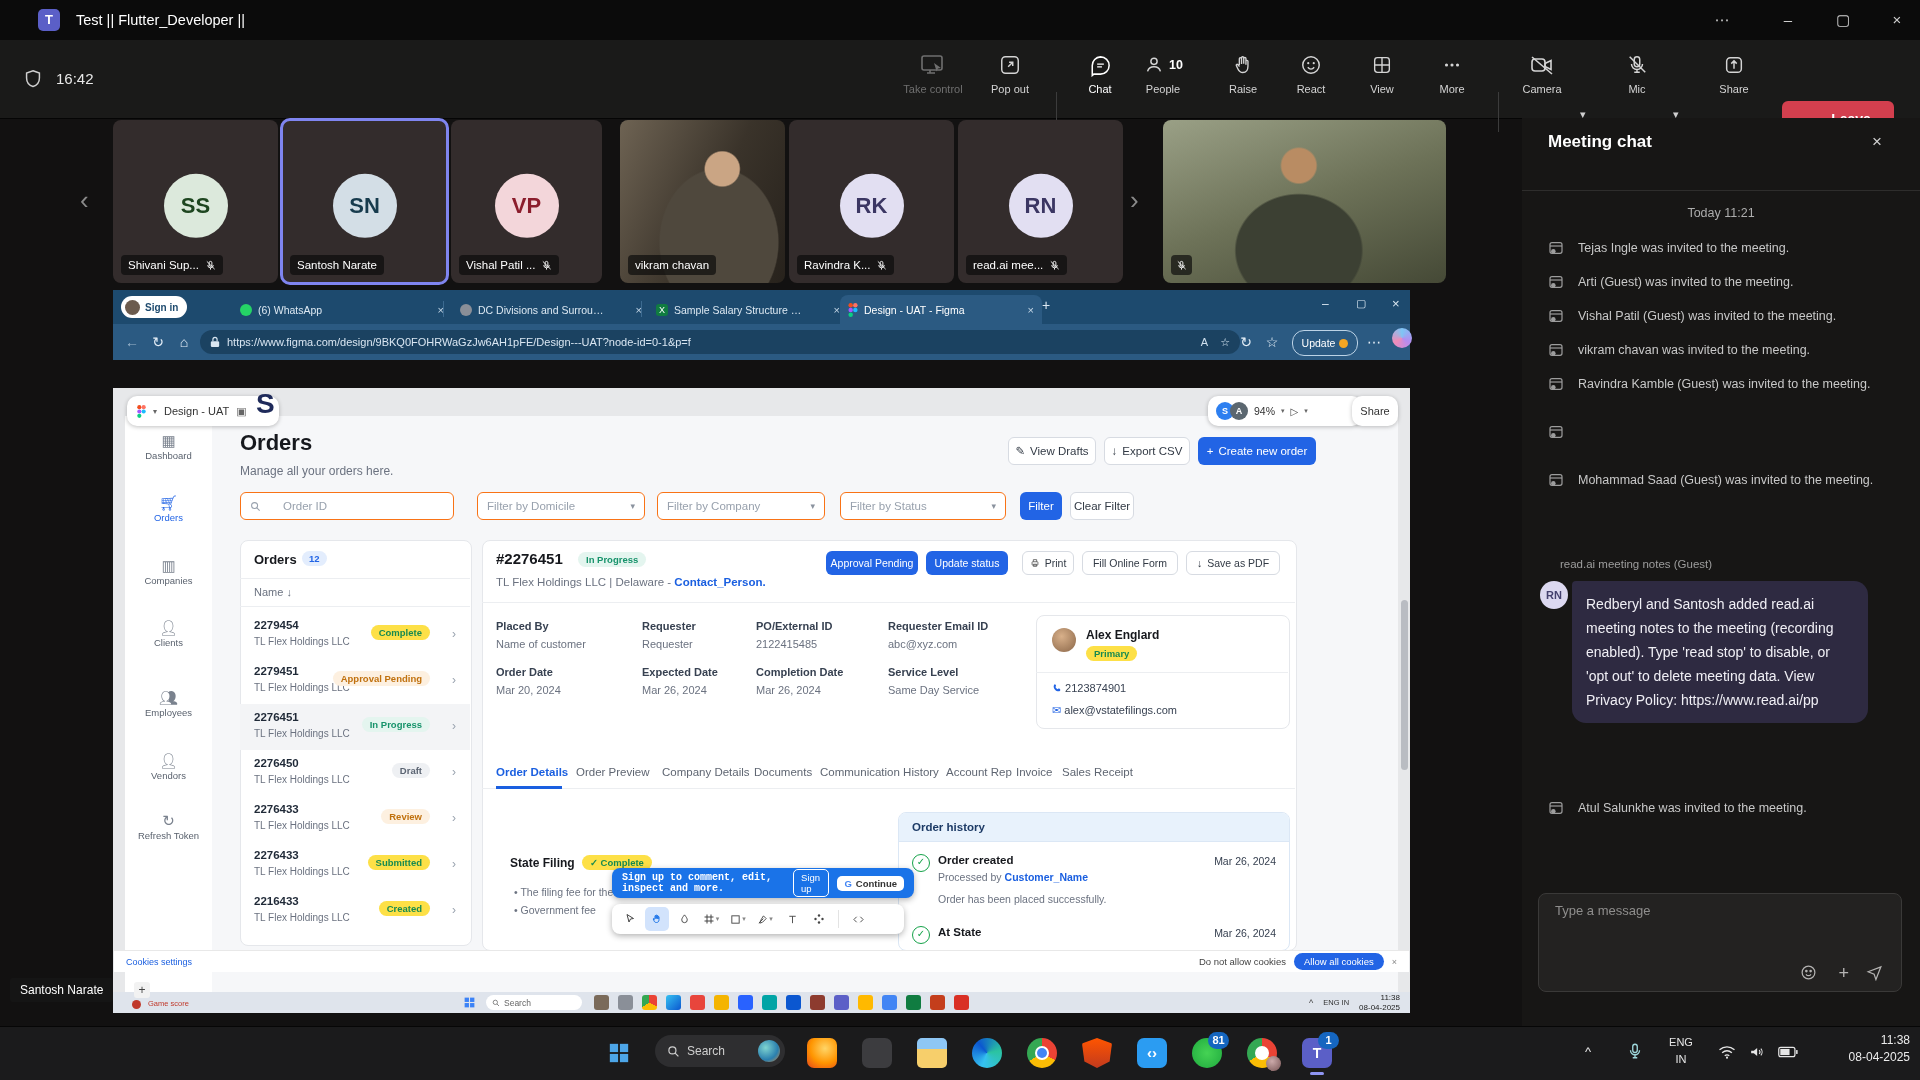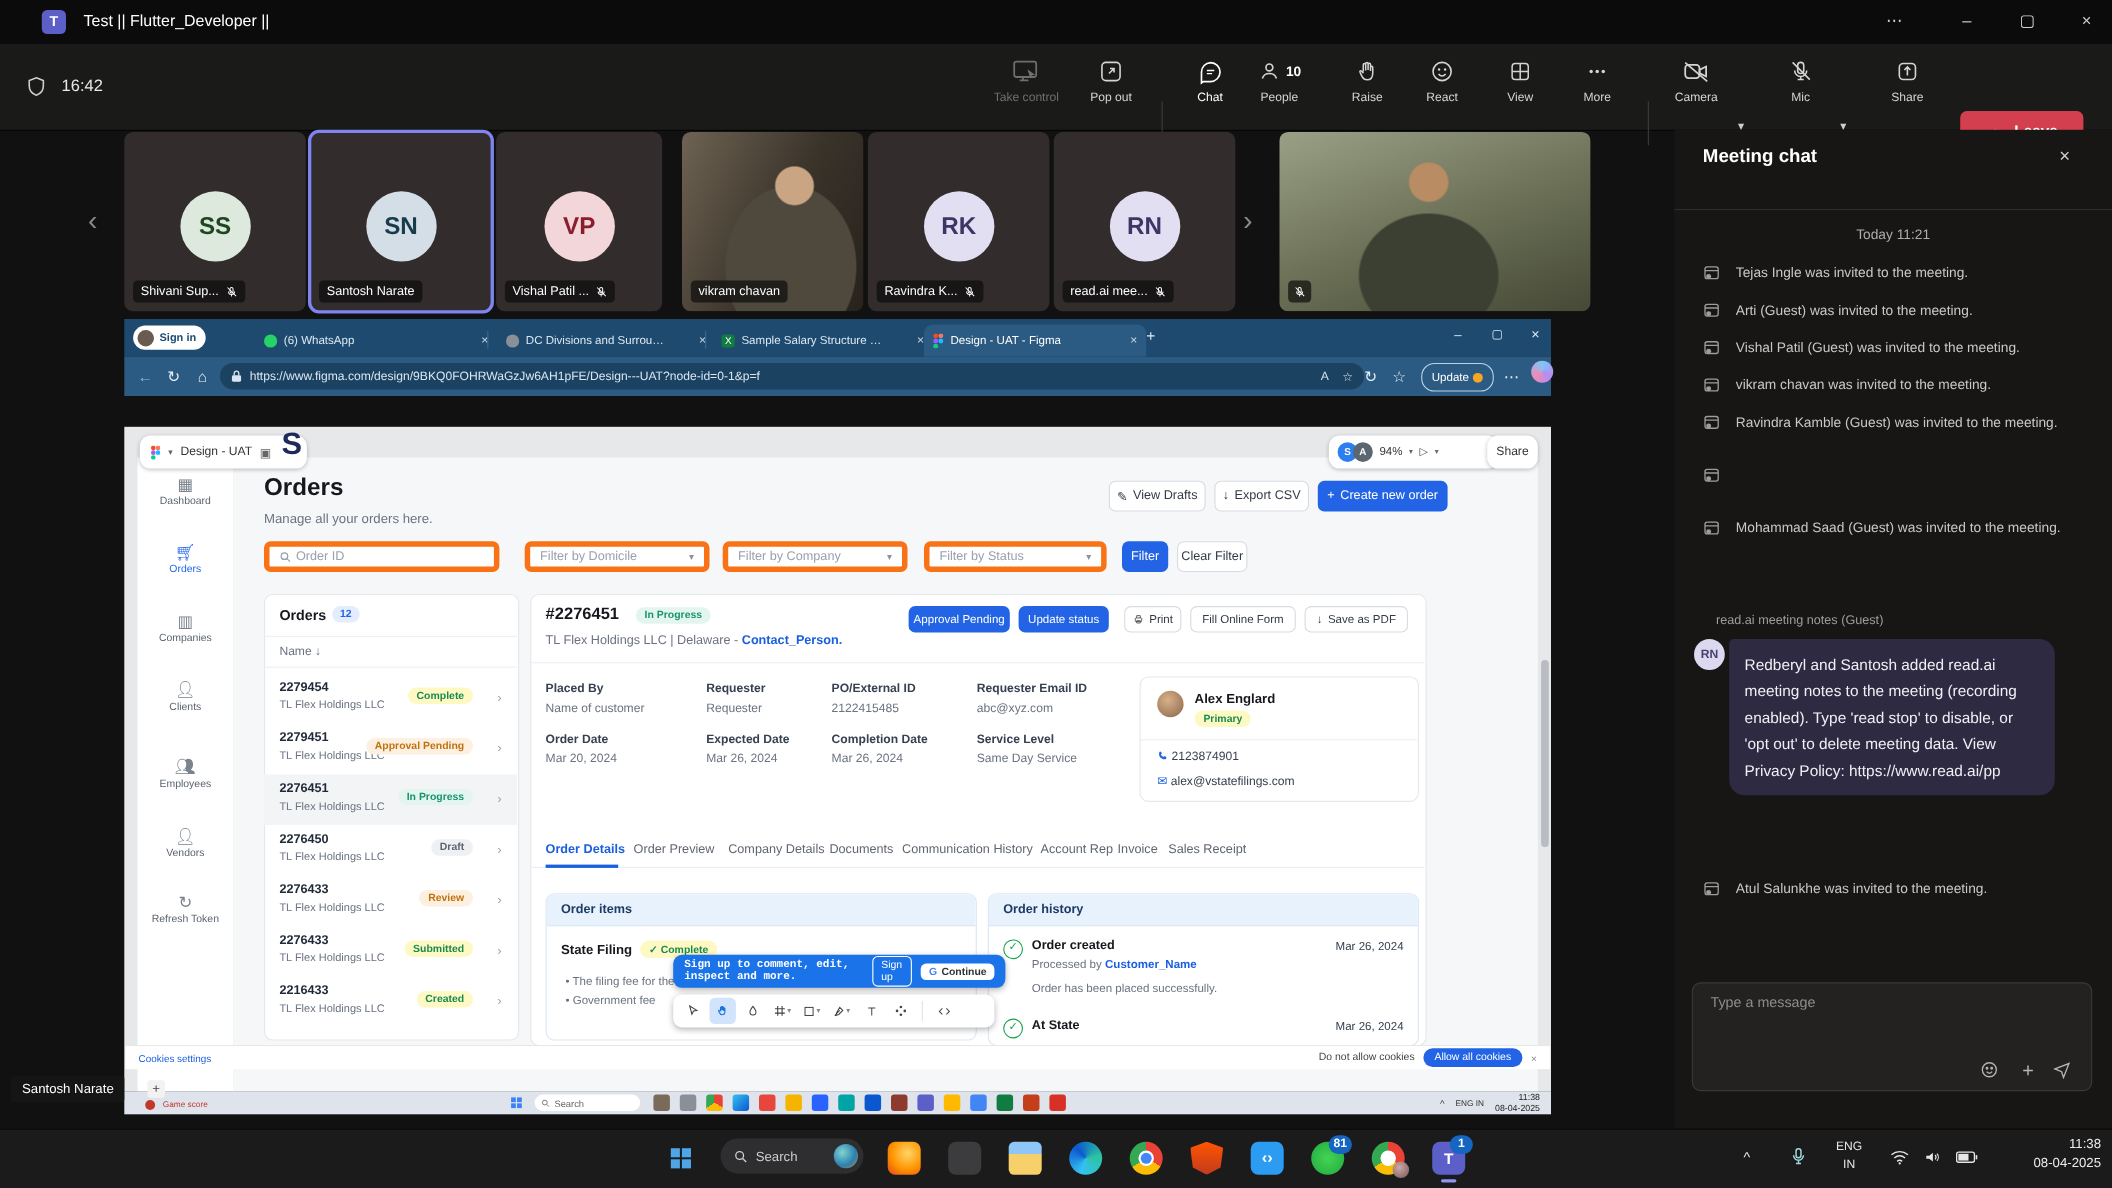--- a/index.html
+++ b/index.html
@@ -70,26 +70,26 @@
   .fpill{background:#fff;border-radius:10px;box-shadow:0 1px 4px rgba(0,0,0,.25);display:flex;align-items:center;}
   .appside{left:125px;top:416px;width:87px;height:576px;background:#fff;border-right:1px solid #ececec;}
   .sitem{left:125px;width:87px;text-align:center;color:#5a626e;font-size:9.5px;cursor:pointer;}
   .sitem .sic{font-size:15px;line-height:18px;color:#7a828e;}
   .sitem.act,.sitem.act .sic{color:#2264e5;}
   .appmain{left:212px;top:416px;width:1186px;height:576px;background:#f6f7f9;}
   .h1{font-size:22px;font-weight:bold;color:#16181d;}
   .obtn{height:28px;border:1px solid #d7dbe2;background:#fff;border-radius:6px;color:#323a45;font-size:11.5px;
         display:flex;align-items:center;justify-content:center;gap:5px;box-sizing:border-box;}
   .bluebtn{background:#2264e5;border:none;color:#fff;}
-  .fin{height:28px;background:#fff;border:5px solid #f97316;border-radius:6px;color:#98a1ad;font-size:11.5px;
-       display:flex;align-items:center;padding:0 9px;gap:4px;box-sizing:border-box;}
+  .fin{height:28px;background:#fff;border:1px solid #f97316;border-radius:6px;color:#98a1ad;font-size:11.5px;
+       display:flex;align-items:center;padding:0 9px;gap:22px;box-sizing:border-box;}
   .fin .cd{margin-left:auto;color:#8a929e;font-size:9px;}
   .card{background:#fff;border:1px solid #e5e7eb;border-radius:8px;}
   .badge{display:inline-block;padding:2px 8px;border-radius:10px;font-size:9.5px;font-weight:bold;}
-  .st-complete{background:#fef9c3;color:#178a50;}
+  .st-complete{background:#fde047;color:#178a50;}
   .st-pending{background:#fdf0e0;color:#c0710e;}
   .st-progress{background:#e4f5ef;color:#17936b;}
   .st-draft{background:#eef0f3;color:#5b6472;}
   .row-chev{color:#9aa3af;font-size:12px;}
   .lrow{left:240px;width:230px;height:46px;text-align:center;}
   .lrow .oid{position:absolute;left:14px;top:7px;font-size:11.5px;font-weight:bold;color:#1f2937;}
   .lrow .oco{position:absolute;left:14px;top:24px;font-size:10px;color:#6b7280;}
   .lrow .bb{position:absolute;right:40px;top:13px;}
   .lrow .rc{position:absolute;right:14px;top:15px;}
   .flabel{font-size:11px;font-weight:bold;color:#374151;}
@@ -631,23 +631,20 @@
   <div class="a dtab" style="left:576px;top:766px">Order Preview</div>
   <div class="a dtab" style="left:662px;top:766px">Company Details</div>
   <div class="a dtab" style="left:754px;top:766px">Documents</div>
   <div class="a dtab" style="left:820px;top:766px">Communication History</div>
   <div class="a dtab" style="left:946px;top:766px">Account Rep</div>
   <div class="a dtab" style="left:1016px;top:766px">Invoice</div>
   <div class="a dtab" style="left:1062px;top:766px">Sales Receipt</div>
   <div class="a" style="left:482px;top:788px;width:813px;height:1px;background:#eceef1"></div>
   <div class="a" style="left:496px;top:786px;width:66px;height:2.5px;background:#1a5fe0"></div>
 
-  <div class="a subcard" style="left:496px;top:812px;width:390px;height:132px">
-    <div class="subhead">Order items</div>
-  </div>
   <div class="a" style="left:510px;top:856px;font-size:12px;font-weight:bold;color:#16181d">State Filing</div>
   <div class="a badge st-complete" style="left:582px;top:855px">
     <span>✓</span> <span>Complete</span></div>
   <div class="a" style="left:514px;top:886px;font-size:10.5px;color:#6b7280">
     <span>•</span> <span>The filing fee for the</span></div>
   <div class="a" style="left:514px;top:904px;font-size:10.5px;color:#6b7280">
     <span>•</span> <span>Government fee</span></div>
 
   <div class="a subcard" style="left:898px;top:812px;width:390px;height:137px">
     <div class="subhead">Order history</div>

